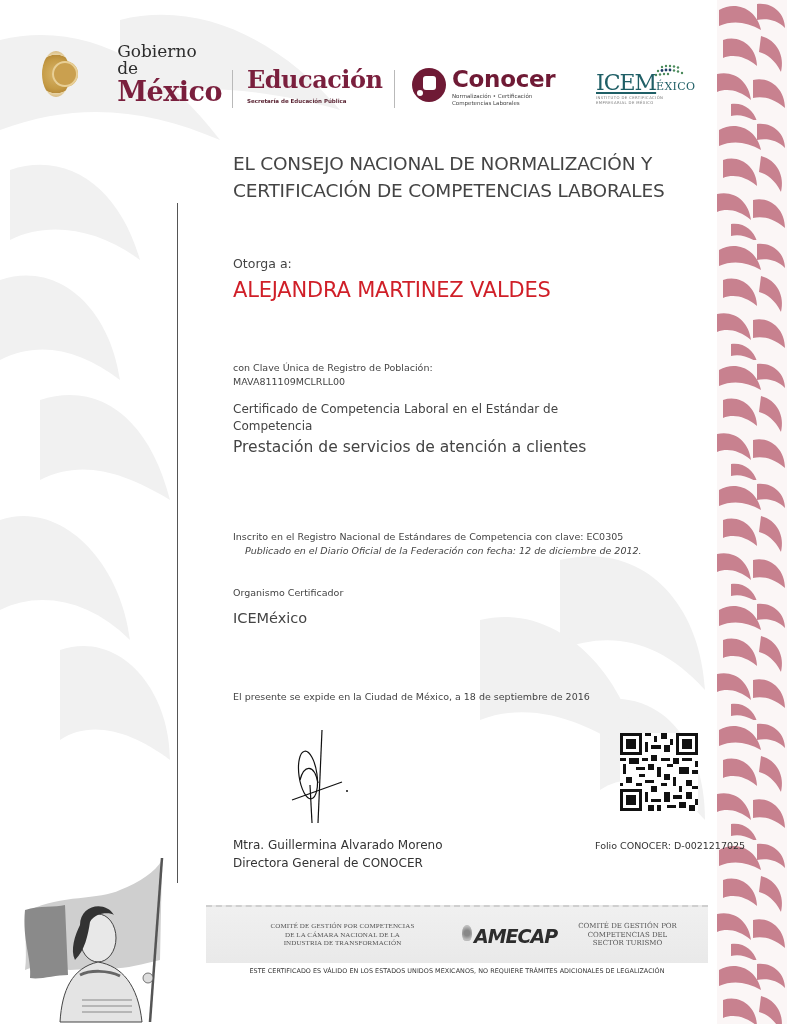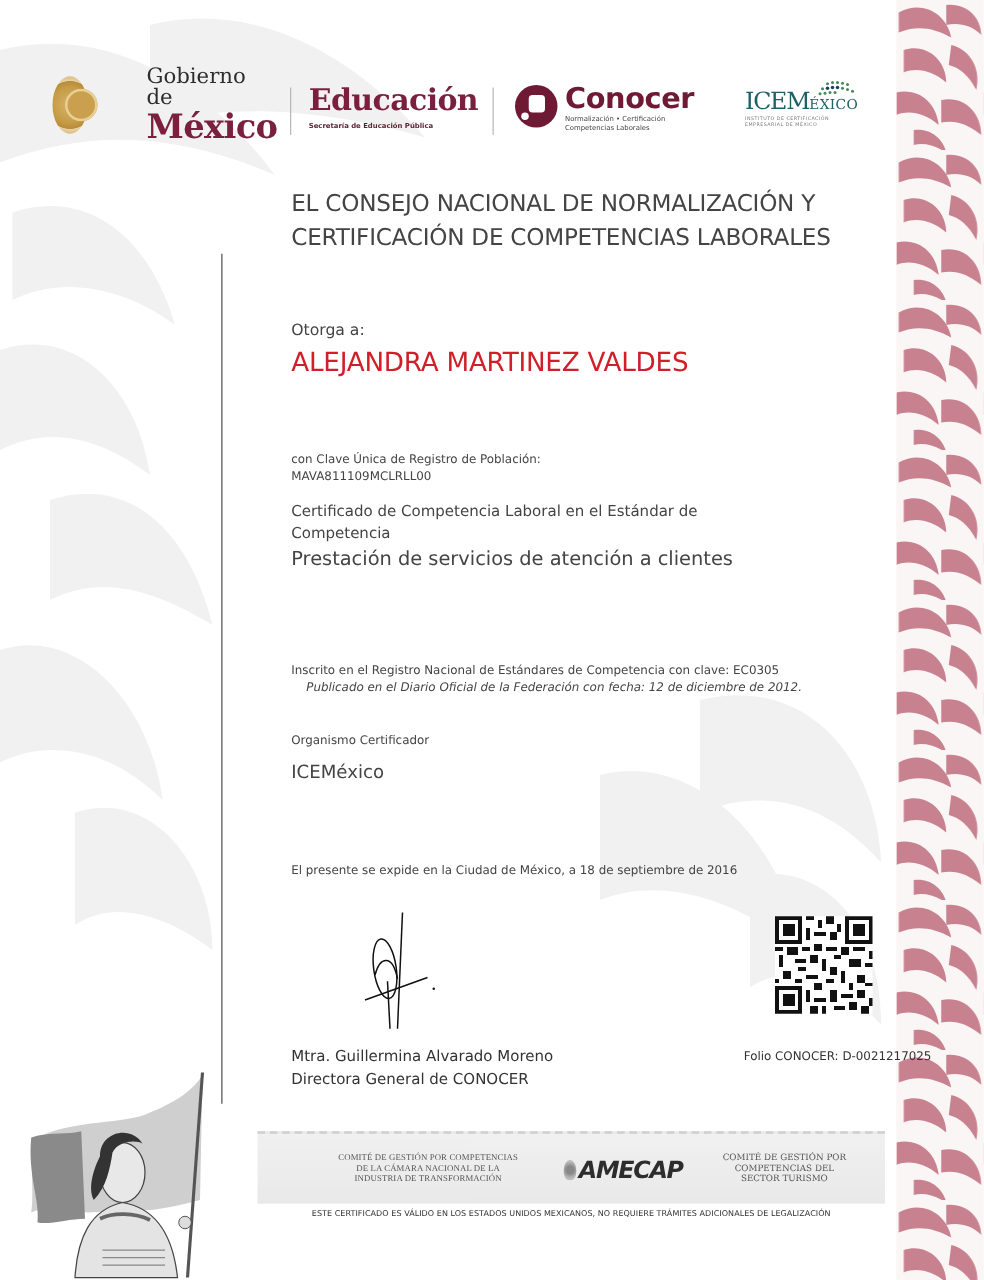--- a/index.html
+++ b/index.html
@@ -7,21 +7,21 @@
     width: 787px; height: 1024px; position: relative; overflow: hidden;
     background: #ffffff;
     font-family: "DejaVu Sans", sans-serif;
     color: #3a3a3a;
   }
   .bg-swirl { position: absolute; left: 0; top: 0; width: 787px; height: 1024px; z-index: 0; }
   .pattern-strip { position: absolute; left: 717px; top: 0; width: 70px; height: 1024px; z-index: 1; background: #fbf6f6; overflow: hidden; }
   .layer { position: absolute; z-index: 2; }
 
   
-  .logo-gob { left: 42px; top: 58px; width: 180px; height: 52px; display: flex; align-items: center; gap: 39px; }
+  .logo-gob { left: 42px; top: 48px; width: 180px; height: 52px; display: flex; align-items: center; gap: 39px; }
   .seal { width: 46px; height: 46px; border-radius: 50%; background: radial-gradient(circle at 50% 50%, #d8b56a 0%, #c49a45 55%, #b88c3a 70%, #e7d3a6 72%, #c9a25a 100%); position: relative; }
   .seal::after { content: ""; position: absolute; left: 10px; top: 10px; width: 26px; height: 26px; border-radius: 50%; background: #caa04f; box-shadow: inset 0 0 0 2px #e8cf96; }
   .gob-text { margin-left: 8px; line-height: 1; }
   .gob-line1 { font-family: "DejaVu Serif", serif; font-size: 17px; color: #2d2d2d; display: block; }
   .gob-line2 { font-family: "DejaVu Serif", serif; font-size: 27px; color: #7a1f3d; font-weight: bold; display: block; margin-top: 1px; letter-spacing: -0.5px; }
   .vsep { position: absolute; width: 1px; background: #b9b9b9; height: 38px; }
 
   .logo-edu { left: 247px; top: 68px; }
   .edu-title { font-family: "DejaVu Serif", serif; font-size: 24px; font-weight: bold; color: #7a1f3d; letter-spacing: -0.5px; display: block; line-height: 1; }
   .edu-sub { font-size: 5.5px; color: #5a2433; font-weight: bold; display: block; margin-top: 6px; }
@@ -30,21 +30,21 @@
   .conocer-mark { width: 34px; height: 34px; border-radius: 50%; background: #6f1a35; position: relative; }
   .conocer-mark::before { content: ""; position: absolute; left: 11px; top: 8px; width: 13px; height: 14px; background: #fff; border-radius: 3px; }
   .conocer-mark::after { content: ""; position: absolute; left: 5px; top: 22px; width: 6px; height: 6px; border-radius: 50%; background: #fff; }
   .conocer-text { margin-left: 6px; }
   .conocer-title { font-size: 23px; color: #6f1a35; font-weight: bold; display: block; line-height: 1; letter-spacing: -0.3px; }
   .conocer-sub { font-size: 5.5px; color: #444; display: block; line-height: 1.3; margin-top: 2px; }
 
   .logo-icem { left: 596px; top: 66px; width: 92px; }
   .icem-dots { position: absolute; left: 56px; top: -2px; width: 32px; height: 14px; }
   .icem-title { font-family: "DejaVu Serif", serif; color: #1f5f66; display: block; margin-top: 6px; line-height: 1; }
-  .icem-big { font-size: 19px; letter-spacing: -1px; }
+  .icem-big { font-size: 22px; letter-spacing: -1px; text-decoration: underline; }
   .icem-small { font-size: 11px; letter-spacing: 0.3px; }
   .icem-sub { font-size: 3.8px; color: #777; display: block; letter-spacing: 0.4px; margin-top: 2px; line-height: 1.3; }
 
   
   .vrule { left: 177px; top: 203px; width: 1px; height: 680px; background: #555; }
 
   
   .heading { left: 233px; top: 150px; width: 470px; font-size: 18.5px; line-height: 27px; color: #444; letter-spacing: -0.2px; }
   .otorga-label { left: 233px; top: 256px; font-size: 12.5px; color: #444; }
   .recipient { left: 233px; top: 278px; font-size: 21px; color: #d01f28; letter-spacing: -0.2px; }
@@ -60,21 +60,21 @@
 
   .signature { left: 290px; top: 725px; width: 70px; height: 100px; }
   .signer-name { left: 233px; top: 838px; font-size: 12px; color: #333; }
   .signer-title { left: 233px; top: 856px; font-size: 12px; color: #333; }
   .qr { left: 620px; top: 733px; width: 78px; height: 78px; }
   .folio { left: 550px; top: 840px; font-size: 9.5px; color: #333; padding-left: 45px; }
 
   
   .footer-band { left: 206px; top: 905px; width: 502px; height: 56px; background: linear-gradient(#f0f0f0, #e9e9e9); border-top: 2px dashed #cfcfcf; }
   .comite-left { left: 240px; top: 922px; width: 205px; text-align: center; font-family: Liberation Serif, serif; font-size: 7px; line-height: 8.5px; color: #555; letter-spacing: 0.1px; }
-  .amecap { left: 451px; top: 925px; display: flex; align-items: center; }
+  .amecap { left: 462px; top: 925px; display: flex; }
   .amecap-mark { width: 10px; height: 16px; background: radial-gradient(circle, #888 30%, #bbb 70%); border-radius: 50% 50% 40% 40%; margin-right: 2px; }
   .amecap-text { font-size: 19px; font-weight: bold; color: #2d2d2d; font-style: italic; letter-spacing: -1px; }
   .comite-right { left: 565px; top: 922px; width: 125px; text-align: center; font-family: "DejaVu Serif", serif; font-size: 7px; line-height: 8.5px; color: #555; }
   .validez { left: 206px; top: 967px; width: 502px; text-align: center; font-size: 6.4px; color: #333; letter-spacing: 0.05px; }
 
   
   .heroine { left: 10px; top: 850px; width: 160px; height: 174px; }
 </style>
 </head>
 <body>

